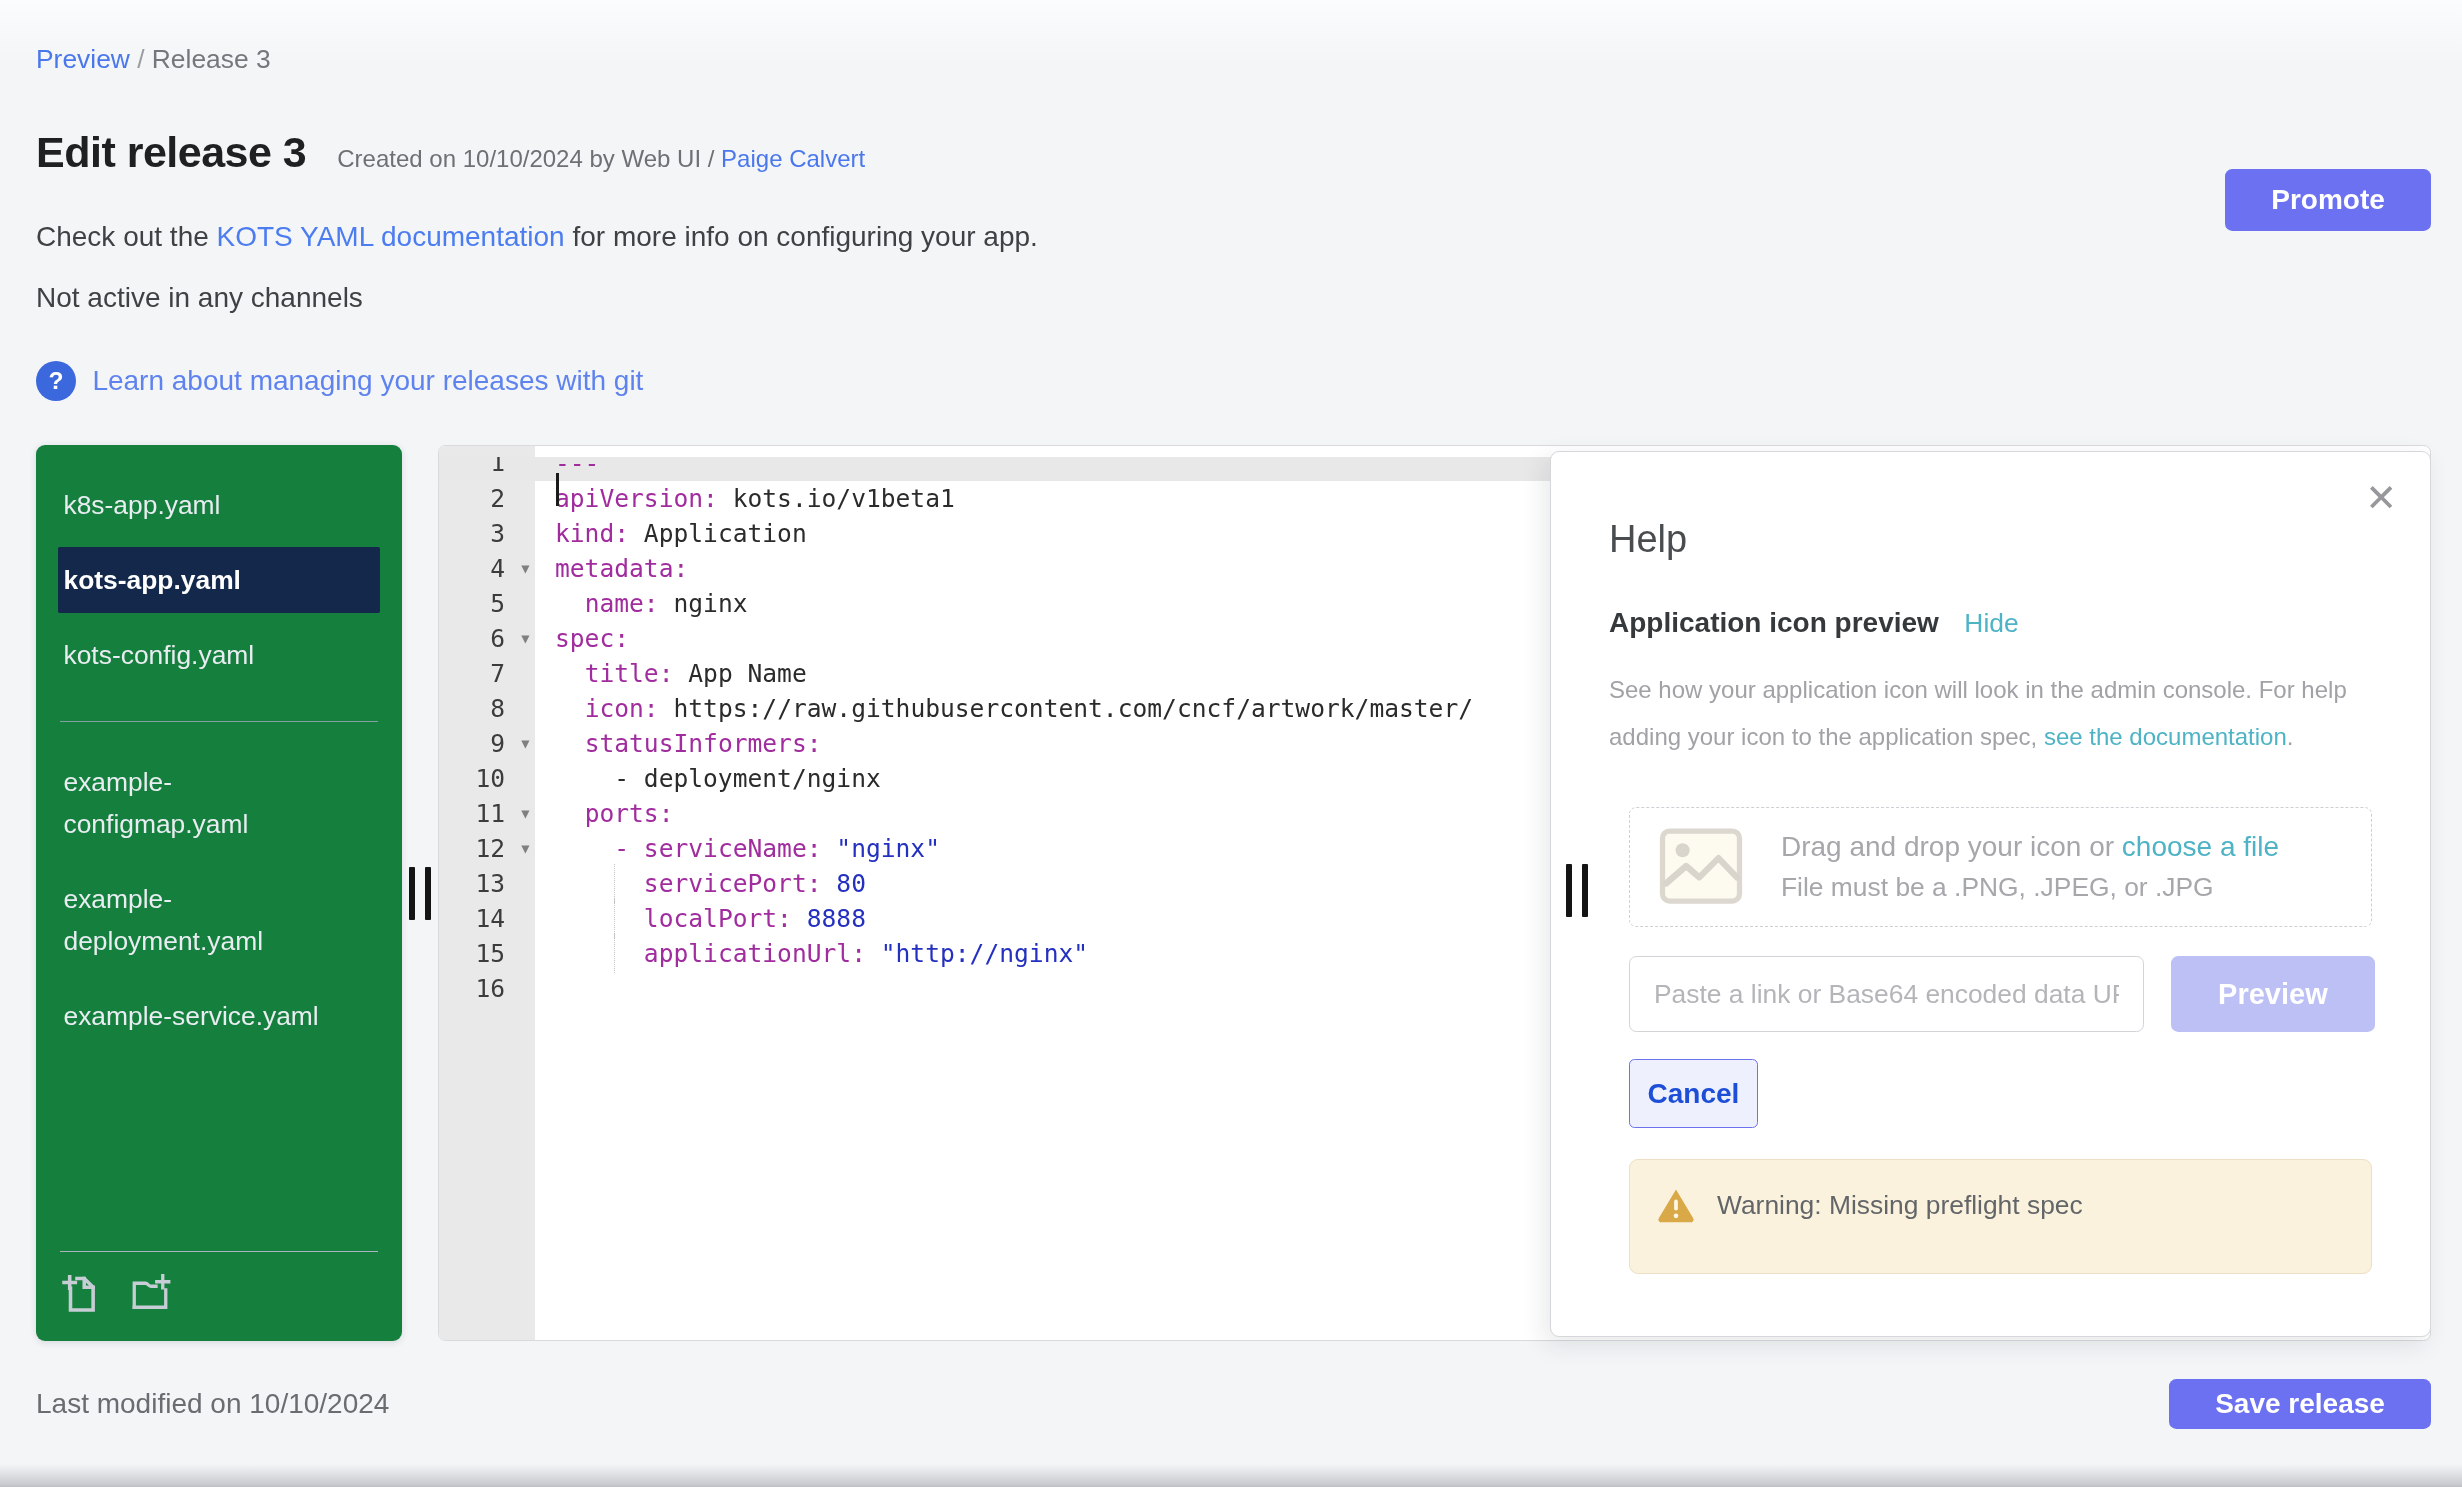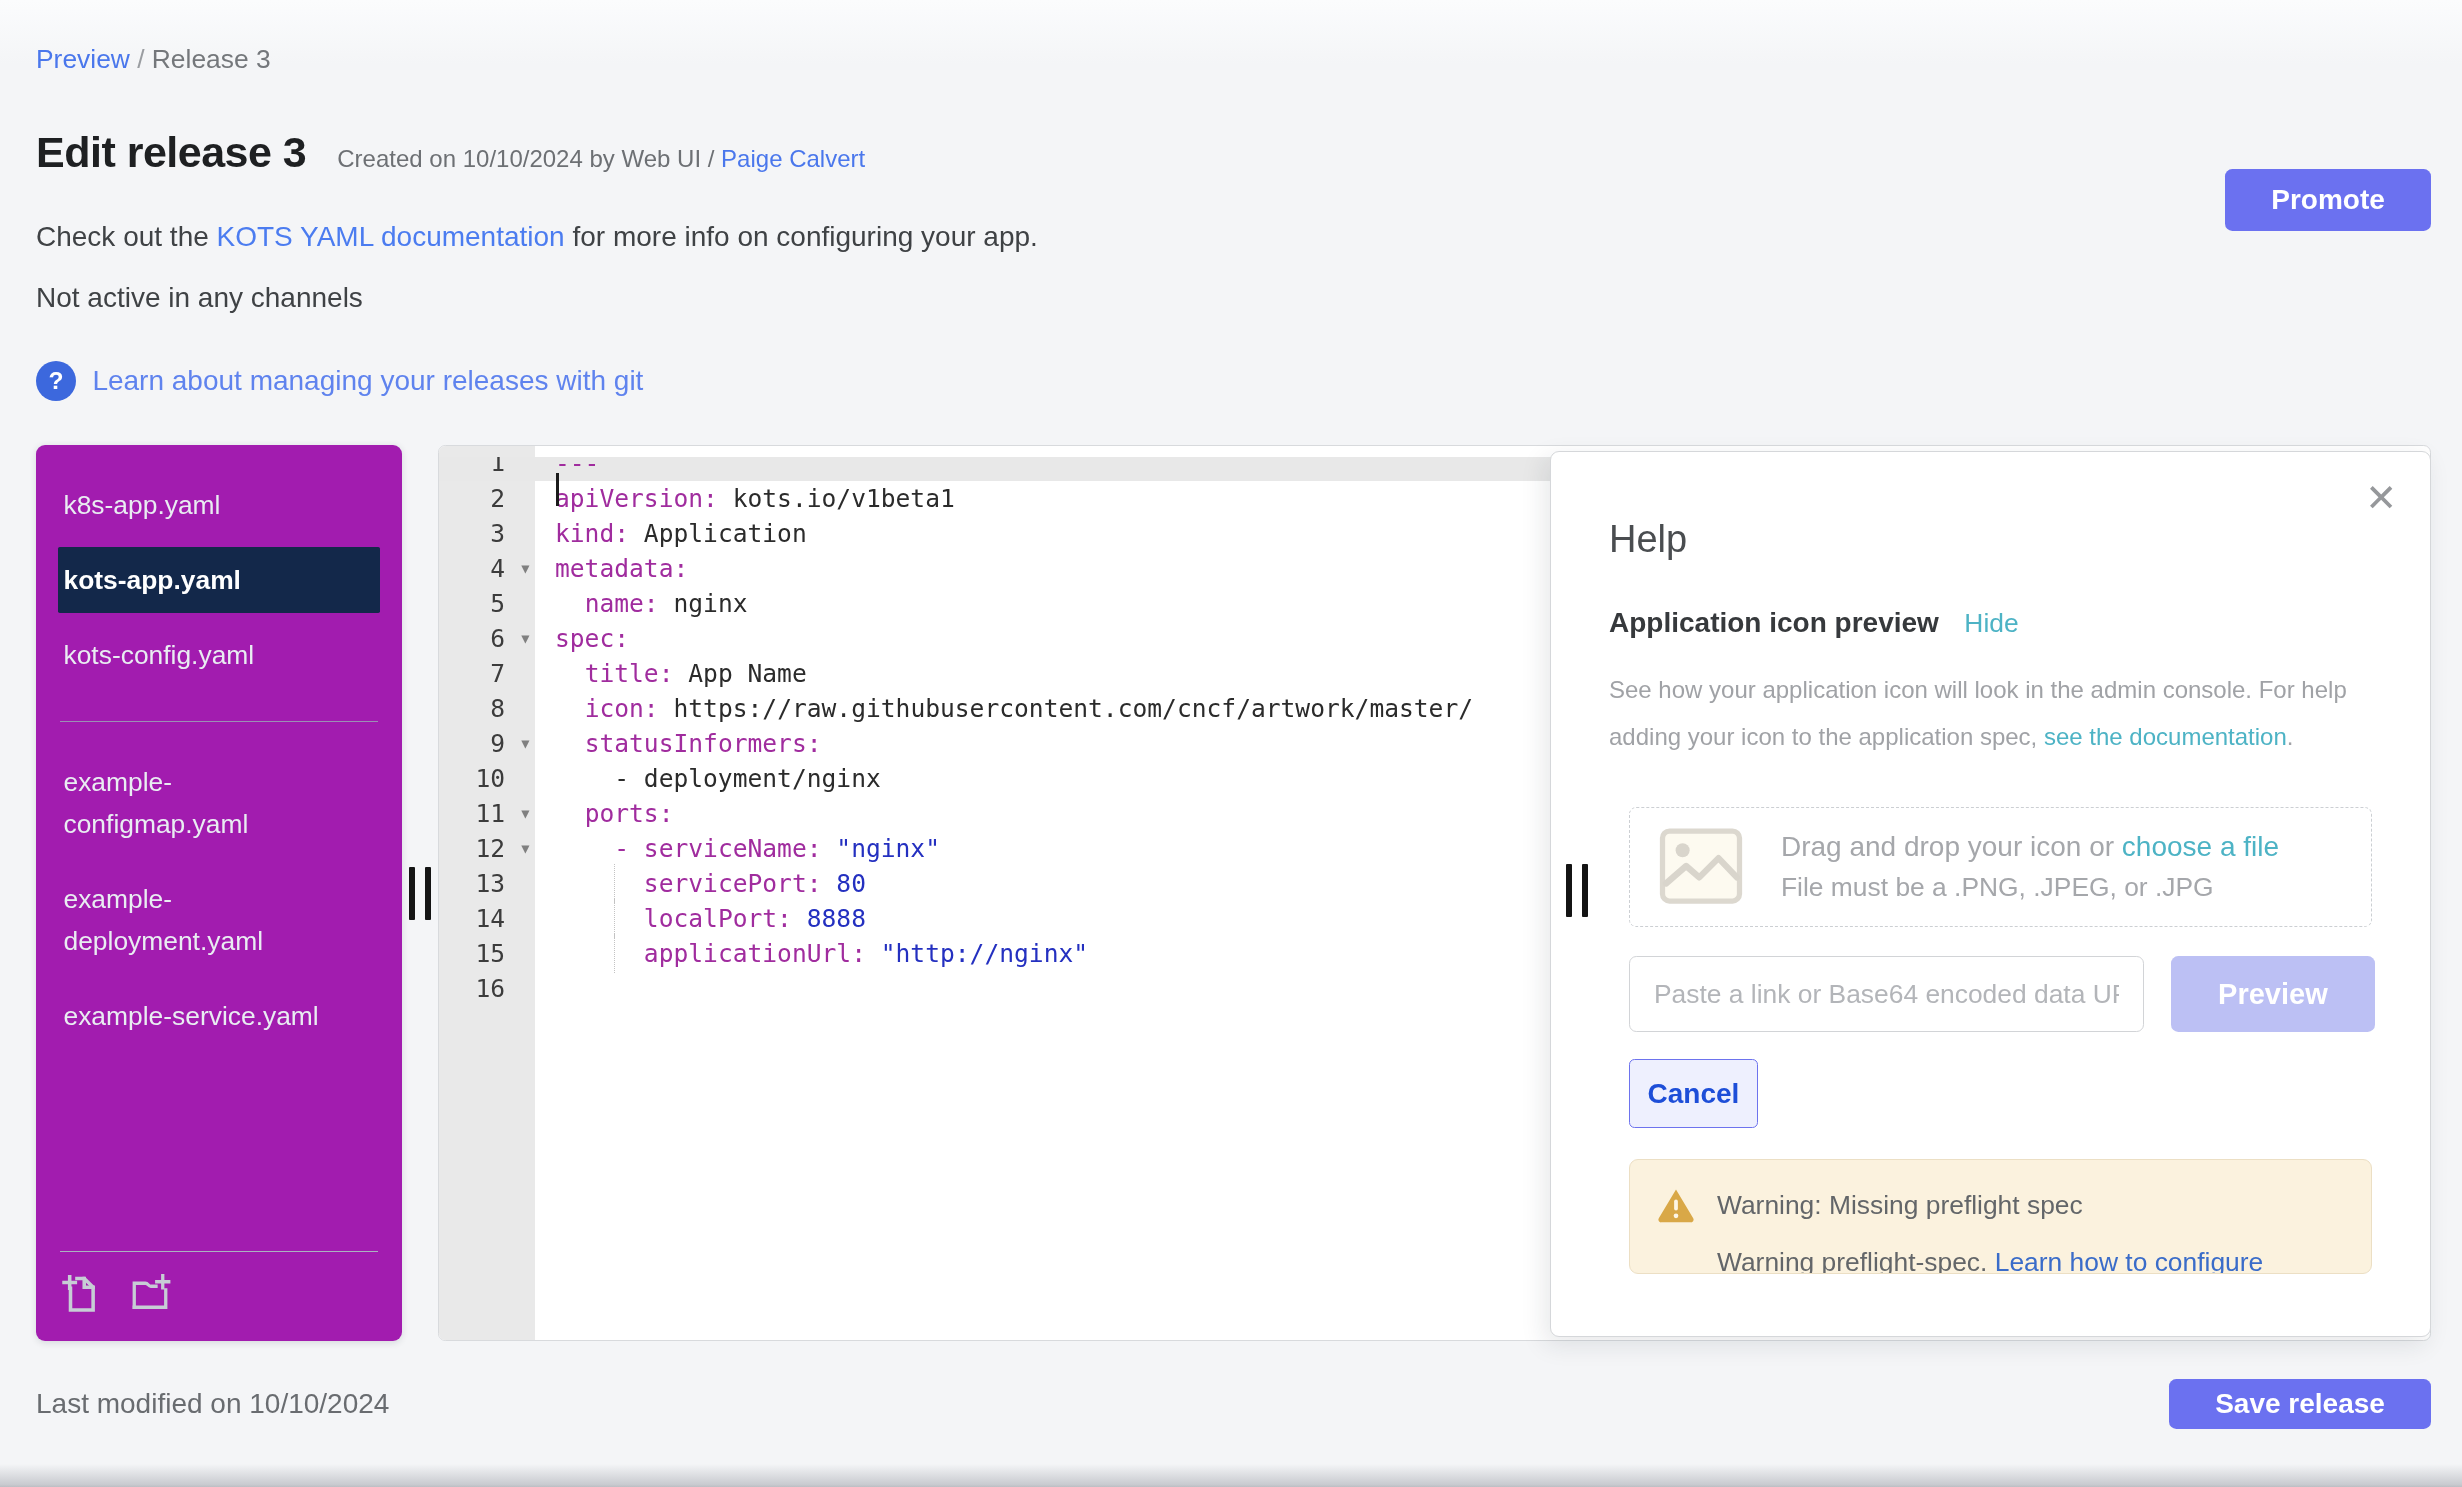--- a/index.html
+++ b/index.html
@@ -30,21 +30,21 @@
     font-size:24.6px; font-weight:700; display:flex; align-items:center; justify-content:center; flex:none; }
   .git-link { font-size:28px; color:#5f83ee; }
   .promote-btn { position:absolute; top:169px; right:31px; width:206px; height:62px;
     background:#6b71f0; border:none; border-radius:7.3px; color:#fff; font-size:28px; font-weight:700;
     font-family:inherit; cursor:pointer; }
 
   
   .main { position:relative; margin:44px 31px 0 36px; height:896px; display:flex; }
 
   
-  .sidebar { width:366px; flex:none; background:#a21caf; border-radius:9px; display:flex;
+  .sidebar { width:366px; flex:none; background:#15803d; border-radius:9px; display:flex;
     flex-direction:column; padding:27px 0 24px 0; box-shadow:0 1.8px 7.3px rgba(20,30,50,.12); }
   .file-item { margin:0 22px 9px 22px; padding:12px 5.5px; font-size:26.4px; line-height:42px;
     color:#e9edf2; border-radius:1.8px; max-width:322px; cursor:pointer; }
   .file-item.selected { background:#13284a; font-weight:700; color:#ffffff; }
   .example-item { max-width:282px; }
   .sidebar-divider { height:0.9px; background:#9aa5b5; margin:24px 24px 27px 24px; opacity:.85; }
   .sidebar-spacer { flex:1; }
   .sidebar-footer { margin:0 24px; border-top:0.9px solid #aab3c0; padding-top:20px;
     display:flex; gap:27px; }
   .sidebar-footer svg { cursor:pointer; }
@@ -254,23 +254,20 @@
       <div class="warning-row">
         <span>
           <svg width="38" height="36" viewBox="0 0 24 23">
             <path d="M12 1.6 L23 20 a1.7 1.7 0 0 1 -1.5 2.6 H2.5 A1.7 1.7 0 0 1 1 20 Z" fill="#d9a847"></path>
             <rect x="10.8" y="8" width="2.4" height="7" rx="1.2" fill="#fdf6e6"></rect>
             <circle cx="12" cy="18.4" r="1.5" fill="#fdf6e6"></circle>
           </svg>
         </span>
         <span class="warning-title">Warning: Missing preflight spec</span>
       </div>
-      <div class="warning-line2">
-        <span>Warning preflight-spec. </span><a>Learn how to configure</a>
-      </div>
     </div>
   </div>
 
 </div>
 
 <div class="footer-row">
   <span class="last-modified">Last modified on 10/10/2024</span>
   <button class="save-btn">Save release</button>
 </div>
 

